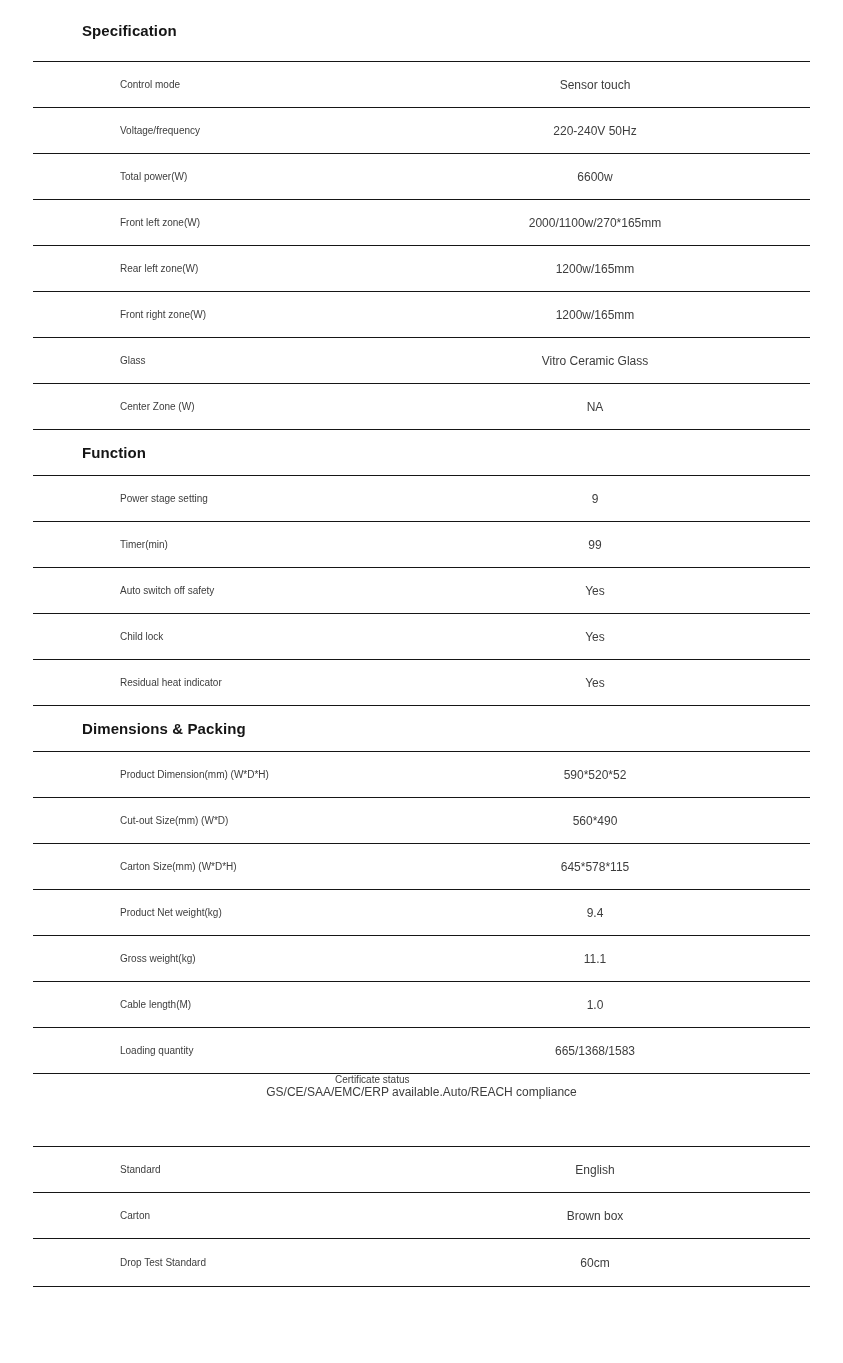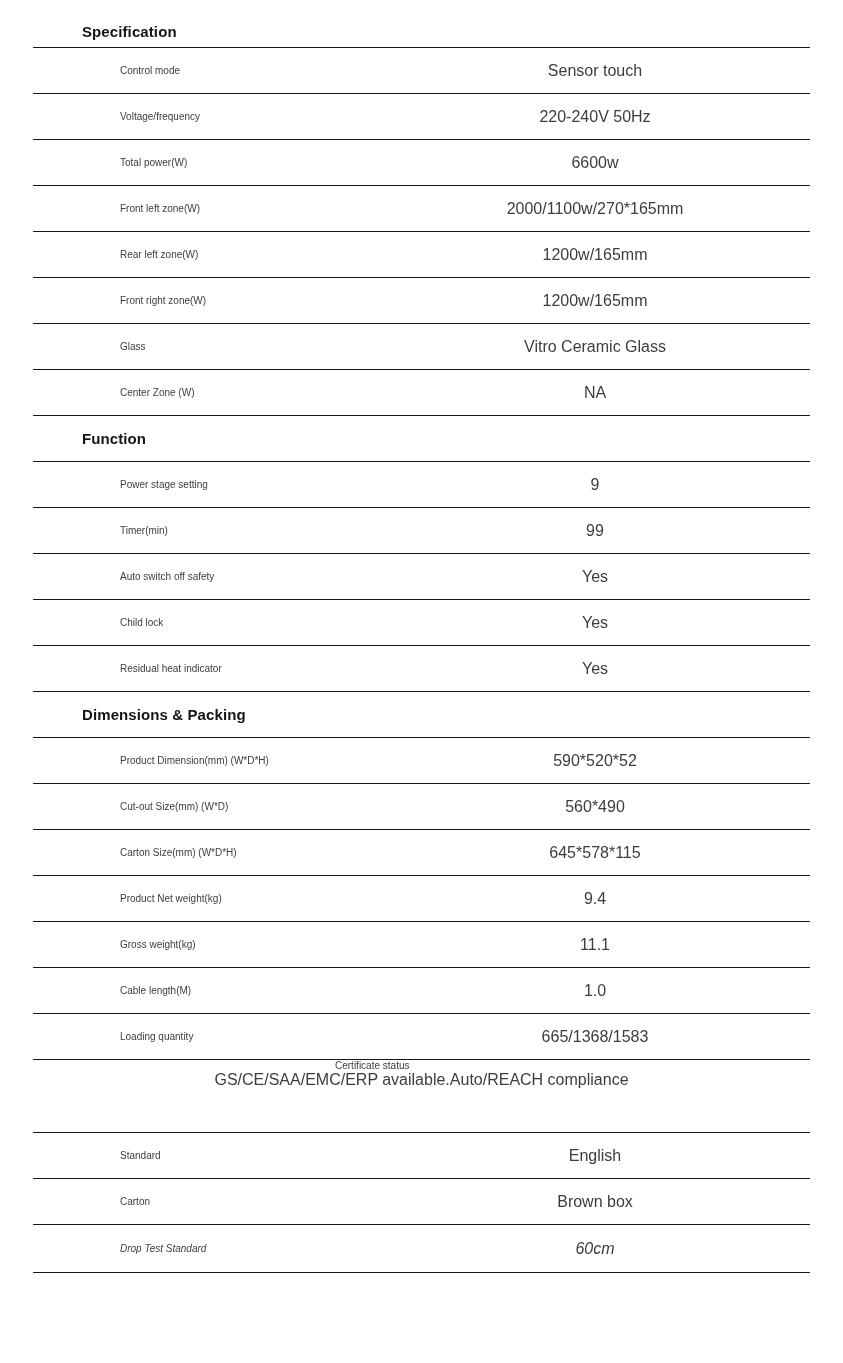--- a/index.html
+++ b/index.html
@@ -23,41 +23,41 @@
     width: 777px;
   }
   .row {
     display: flex;
     align-items: center;
     height: 46px;
     border-bottom: 1.5px solid var(--line);
     background: var(--bg);
   }
   .row.header { height: 46px; }
-  .row.header.first { height: 32px; margin-top: 16px; }
+  .row.header.first { height: 62px; }
   .row.tall { height: 73px; flex-direction: column; }
-  .row.last { height: 48px; font-style: italic; }
+  .row.last { height: 48px; }
   .title {
     padding-left: 49px;
     font-size: 15px;
     font-weight: bold;
     color: var(--heading);
     letter-spacing: 0.1px;
   }
   .label {
     width: 347px;
     padding-left: 87px;
     font-size: 10px;
     color: var(--text);
     white-space: nowrap;
   }
   .value {
     flex: 1;
     text-align: center;
-    font-size: 16px;
+    font-size: 12px;
     color: var(--text);
     white-space: nowrap;
   }
 </style>
 </head>
 <body>
 
 <div class="spec-table">
     <div class="row header first">
       <div class="title">Specification</div>

